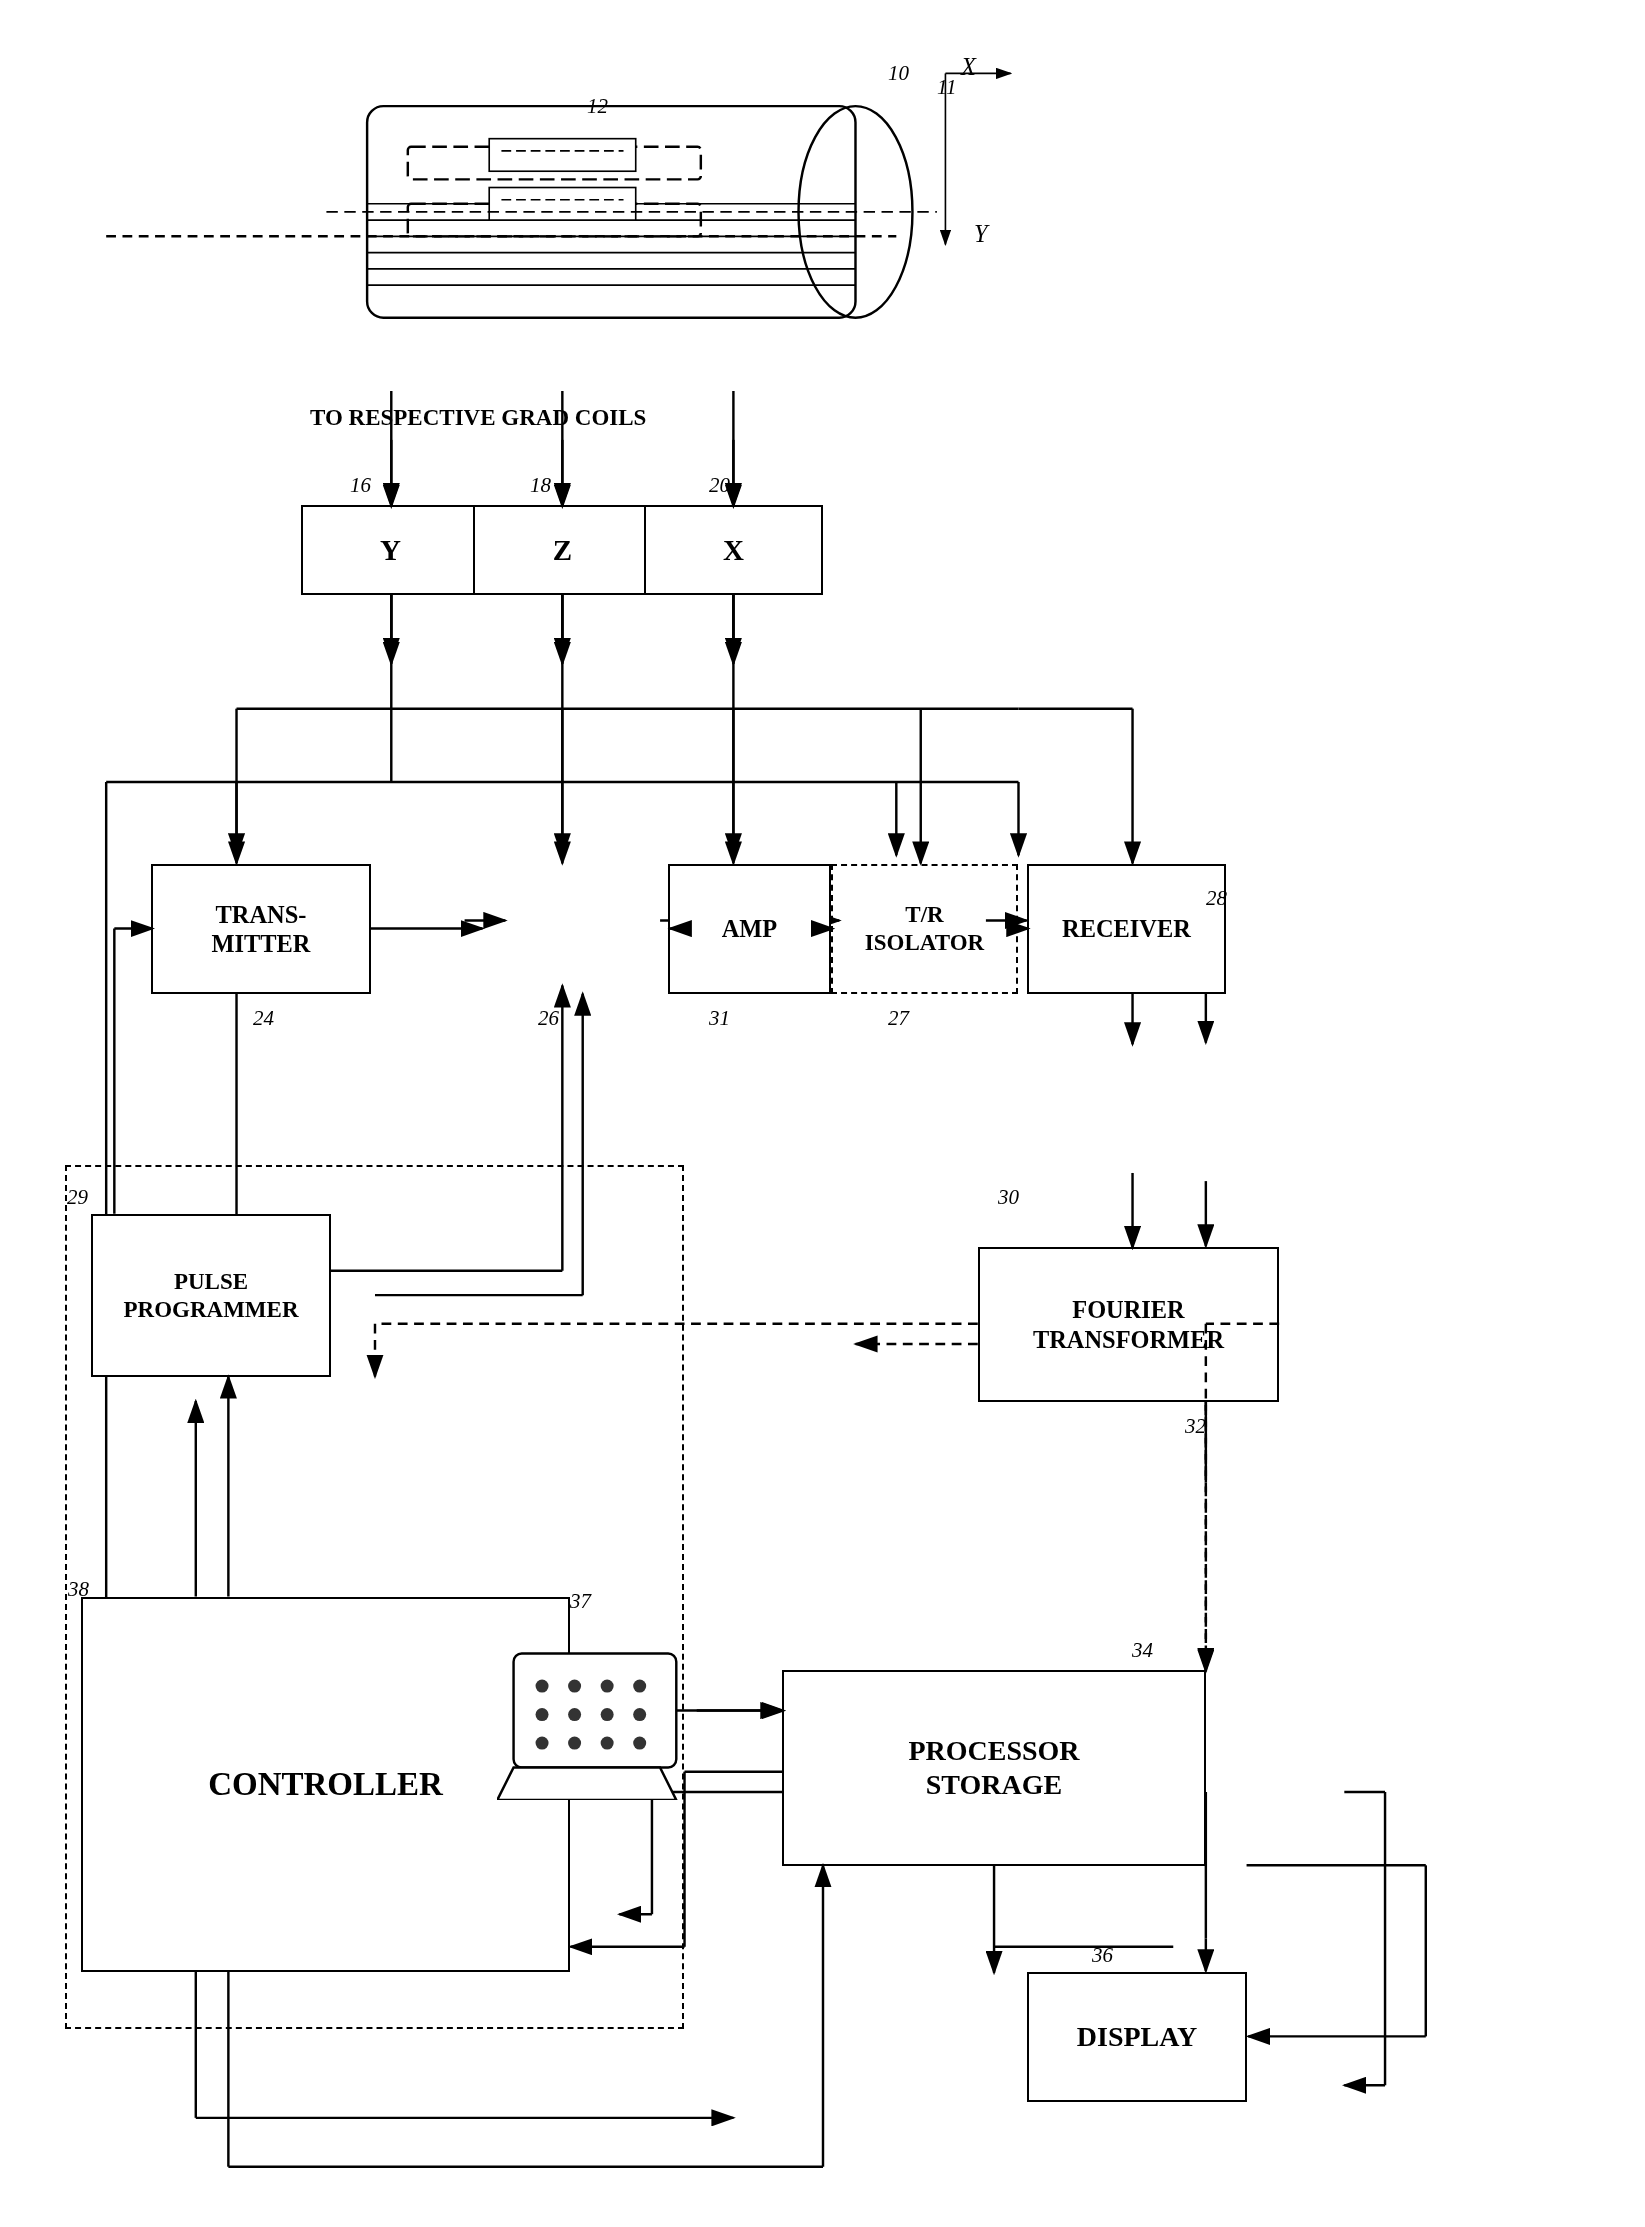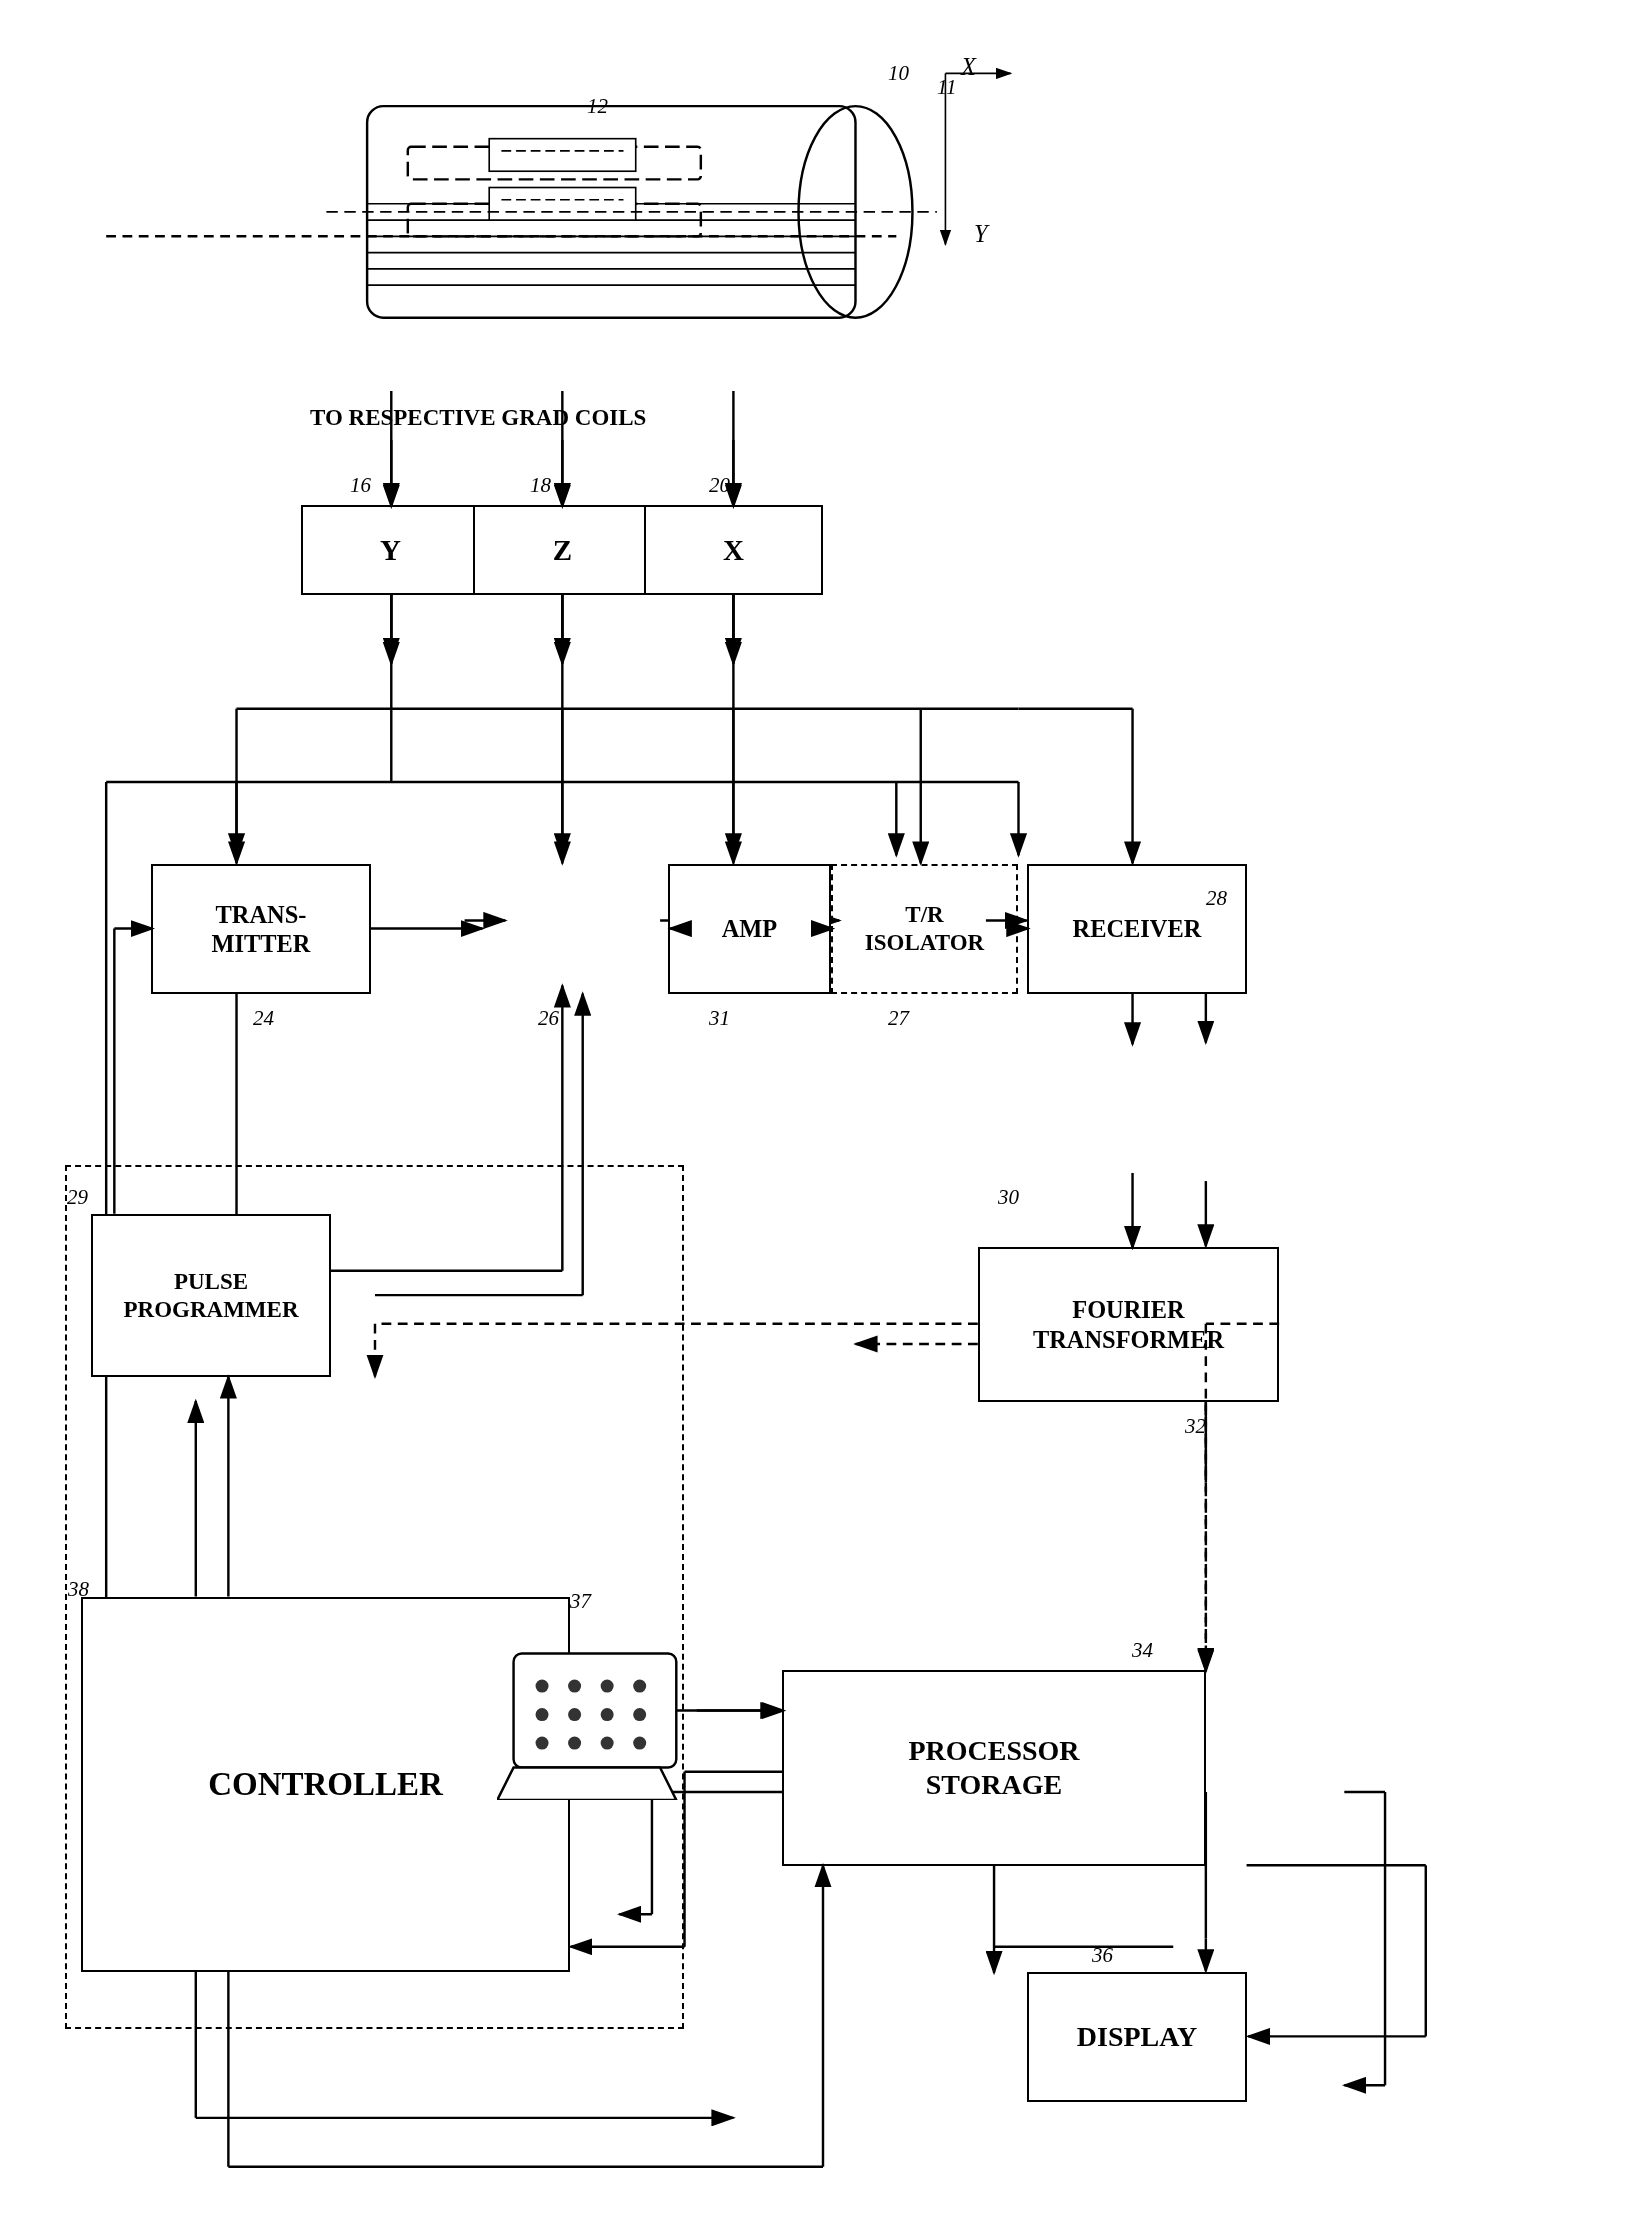--- a/index.html
+++ b/index.html
@@ -210,21 +210,21 @@
 
   <div class="box" style="top:864px; left:668px; width:163px; height:130px; font-size:24.4px;">AMP</div>
 
   <div class="number-label" style="top:1006px; left:709px;">31</div>
 
   <div class="box box-dashed" style="top:864px; left:831px; width:187px; height:130px; font-size:23px; white-space:pre-line;">T/R
 ISOLATOR</div>
 
   <div class="number-label" style="top:1006px; left:888px;">27</div>
 
-  <div class="box" style="top:864px; left:1027px; width:220px; height:130px; font-size:24.4px;">RECEIVER</div>
+  <div class="box" style="top:864px; left:1027px; width:199px; height:130px; font-size:24.4px;">RECEIVER</div>
 
   <div class="number-label" style="top:838px; left:1206px;margin-top:48px;">28</div>
 
 
   <div class="number-label" style="top:1185px; left:998px;">30</div>
 
   <div class="box" style="top:1247px; left:978px; width:301px; height:155px; font-size:24.4px; white-space:pre-line;">FOURIER
 TRANSFORMER</div>
 
   <div class="number-label" style="top:1414px; left:1185px;">32</div>

